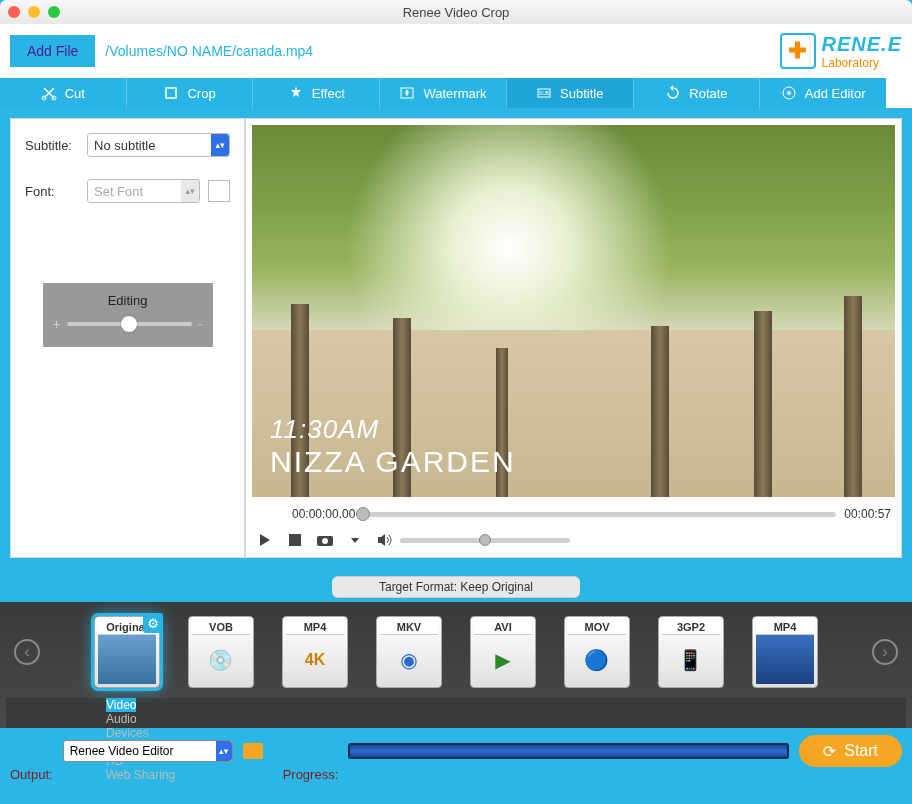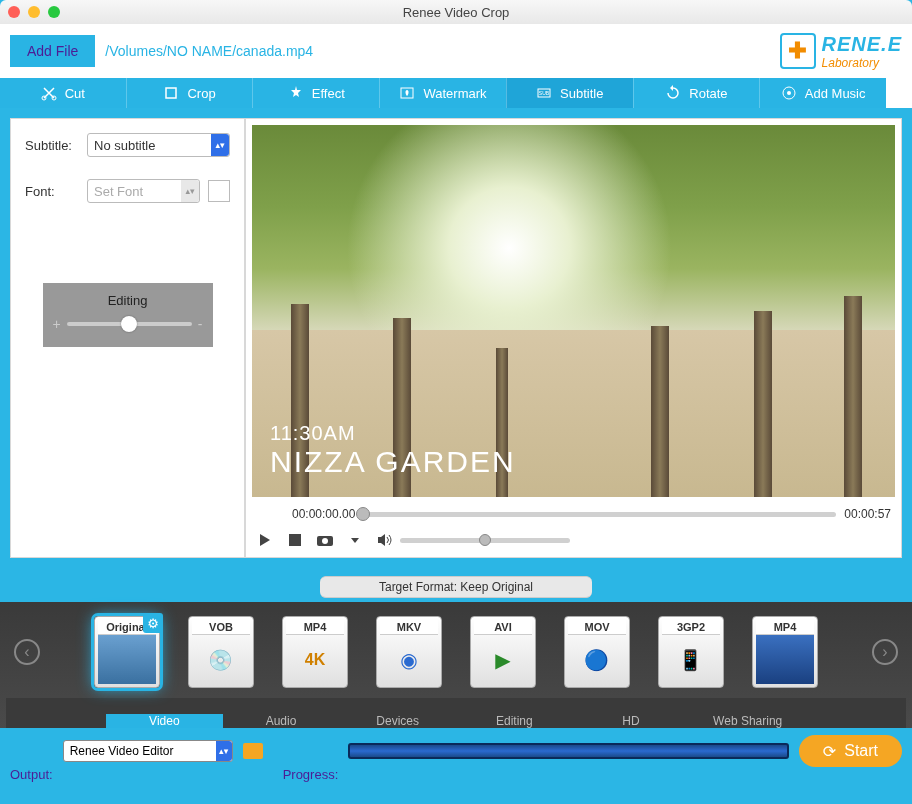--- a/index.html
+++ b/index.html
@@ -12,21 +12,21 @@
 .tb-title { position: absolute; left: 0; right: 0; text-align: center; font-size: 13px; color: #444; }
 
 
 .header { display: flex; align-items: center; background: #fff; height: 54px; padding: 8px 10px; gap: 10px; }
 .add-file-btn { background: #29B4E4; color: #4c1d95; border: none; padding: 8px 17px; font-size: 14px; cursor: pointer; }
 .file-path { color: #29B4E4; font-size: 14px; flex: 1; }
 .brand { display: flex; align-items: center; gap: 6px; }
 .brand-logo { width: 36px; height: 36px; background: #fff; border: 2px solid #29B4E4; border-radius: 4px; display: flex; align-items: center; justify-content: center; color: #F28C00; font-weight: bold; font-size: 22px; }
 .brand-text { display: flex; flex-direction: column; font-family: "Comic Sans MS", cursive; }
 .brand-text .t1 { color: #29B4E4; font-size: 20px; font-weight: bold; font-style: italic; letter-spacing: 1px; }
-.brand-text .t2 { color: #F28C00; font-size: 12px; font-style: italic; }
+.brand-text .t2 { color: #F28C00; font-size: 12px; }
 
 
 .tool-tabs { display: flex; height: 30px; background: #29B4E4; }
 .tool-tab { flex: 1; display: flex; align-items: center; justify-content: center; gap: 8px; color: #fff; font-size: 13px; border-left: 1px solid rgba(255,255,255,0.25); cursor: pointer; }
 .tool-tab:first-child { border-left: none; }
 .tool-tab.active { background: #1FA5D8; }
 .tool-tab .icn { width: 16px; height: 16px; display: inline-flex; align-items: center; justify-content: center; }
 .tool-tab-end { width: 26px; background: #fff; }
 
 
@@ -45,55 +45,55 @@
 .pos-track { flex: 1; height: 4px; background: #ccc; position: relative; border-radius: 2px; }
 .pos-thumb { position: absolute; top: 50%; left: 50%; transform: translate(-50%,-50%); width: 16px; height: 16px; background: #fff; border-radius: 50%; box-shadow: 0 0 2px rgba(0,0,0,0.4); }
 .pos-slider span { font-size: 14px; color: #ccc; }
 
 .preview-panel { flex: 1; background: #fff; border: 1px solid #d8d8d8; padding: 6px; display: flex; flex-direction: column; }
 .video-area { flex: 1; position: relative; background: #dfe8c8; overflow: hidden; }
 .tree-canopy { position: absolute; top: 0; left: 0; right: 0; height: 55%; background: radial-gradient(circle at 40% 60%, #fff 0%, #e8f0d0 15%, transparent 40%), linear-gradient(#6a8a3a, #7fa04a 40%, #9ab460 70%, #d6d8b8 100%); }
 .path { position: absolute; bottom: 0; left: 0; right: 0; height: 48%; background: linear-gradient(#d8c8a8 0%, #c8b890 100%); }
 .trunk { position: absolute; bottom: 0; width: 18px; background: linear-gradient(90deg,#5a4a38,#8a7a58,#5a4a38); }
 .overlay-text { position: absolute; left: 18px; bottom: 18px; color: #fff; font-family: Georgia, serif; }
-.overlay-text .line1 { font-size: 20px; letter-spacing: 1px; }
+.overlay-text .line1 { font-size: 26px; letter-spacing: 1px; font-style: italic; }
 .overlay-text .line2 { font-size: 30px; letter-spacing: 2px; }
 
 .seek-row { display: flex; align-items: center; gap: 8px; padding: 10px 4px 6px; font-size: 12px; color: #333; margin-left: 36px; }
 .seek-track { flex: 1; height: 5px; background: #d0d0d0; border-radius: 3px; position: relative; }
 .seek-thumb { position: absolute; left: 0; top: 50%; transform: translate(-50%,-50%); width: 14px; height: 14px; background: #bbb; border: 1px solid #888; border-radius: 50%; }
 
 .controls-row { display: flex; align-items: center; gap: 12px; padding: 4px 4px 2px; }
 .ctrl-btn { width: 18px; height: 18px; display: flex; align-items: center; justify-content: center; color: #444; cursor: pointer; }
 .vol-row { display: flex; align-items: center; gap: 6px; }
 .vol-track { width: 170px; height: 5px; background: #d0d0d0; border-radius: 3px; position: relative; }
 .vol-thumb { position: absolute; left: 50%; top: 50%; transform: translate(-50%,-50%); width: 12px; height: 12px; background: #bbb; border: 1px solid #888; border-radius: 50%; }
 
 
-.target-strip { background: #e8e8e8; height: 22px; display: flex; align-items: center; justify-content: center; font-size: 12px; color: #333; border-top: 1px solid #ccc; border-bottom: 1px solid #ccc; border-radius: 6px; width: 272px; margin: 0 auto; position: relative; top: -4px; }
+.target-strip { background: #e8e8e8; height: 22px; display: flex; align-items: center; justify-content: center; font-size: 12px; color: #333; border-top: 1px solid #ccc; border-bottom: 1px solid #ccc; border-radius: 6px; width: 248px; margin: 0 auto; position: relative; top: -4px; }
 
 
 .carousel-wrap { background: linear-gradient(#3a3a3a,#4a4a4a); padding: 14px 6px 0; }
 .carousel { display: flex; align-items: center; gap: 18px; padding: 0 8px; }
 .car-nav { width: 26px; height: 26px; border: 2px solid #888; border-radius: 50%; display: flex; align-items: center; justify-content: center; color: #888; cursor: pointer; flex-shrink: 0; }
 .fmt-items { display: flex; gap: 28px; flex: 1; justify-content: center; }
 .fmt { width: 66px; height: 72px; background: linear-gradient(#fff,#e0e0e0); border: 1px solid #aaa; border-radius: 4px; position: relative; display: flex; flex-direction: column; align-items: center; padding: 3px; cursor: pointer; }
 .fmt.selected { outline: 3px solid #29B4E4; box-shadow: 0 0 16px #29B4E4; }
 .fmt .fmt-label { font-size: 11px; font-weight: bold; color: #333; background: #fff; width: 100%; text-align: center; padding: 1px 0; border-bottom: 1px solid #ccc; }
 .fmt .fmt-body { flex: 1; width: 100%; display: flex; align-items: center; justify-content: center; font-size: 20px; }
 .fmt .gear-badge { position: absolute; top: -4px; right: -4px; width: 20px; height: 20px; background: #29B4E4; border-radius: 3px; color: #fff; font-size: 13px; display: flex; align-items: center; justify-content: center; }
 
 
-.cat-tabs { display: flex; background: #3a3a3a; height: 30px; align-items: flex-end; padding: 0 100px; margin-top: 10px; }
+.cat-tabs { display: flex; background: #3a3a3a; height: 30px; align-items: flex-start; padding: 0 100px; margin-top: 10px; flex-direction: column; }
 .cat-tab { flex: 1; display: flex; align-items: center; justify-content: center; color: #bbb; font-size: 12px; cursor: pointer; }
 .cat-tab.active { background: #29B4E4; color: #fff; }
 
 
 .bottom { display: flex; align-items: center; height: 46px; background: #2BB6E5; padding: 0 10px; gap: 10px; }
-.bottom label { color: #4c1d95; font-size: 13px; margin-top: 47px; }
+.bottom label { color: #7f1d1d; font-size: 13px; margin-top: 47px; }
 .out-select { width: 170px; height: 22px; background: #fff; border: 1px solid #888; border-radius: 3px; display: flex; align-items: center; padding: 0 6px; font-size: 12px; position: relative; }
 .out-select .arrow { position: absolute; right: 0; top: 0; bottom: 0; width: 16px; background: #2F6FE8; border-top-right-radius: 3px; border-bottom-right-radius: 3px; display: flex; align-items: center; justify-content: center; color: #fff; font-size: 9px; }
 .folder-icn { width: 20px; height: 16px; background: #F5A623; border-radius: 2px; cursor: pointer; }
 .progress-label { color: #fff; font-size: 13px; margin-left: 10px; }
 .progress-bar { flex: 1; height: 16px; background: linear-gradient(#1a4a8a,#2a6ad0,#1a4a8a); border: 2px solid #0a2a5a; border-radius: 3px; }
 .start-btn { background: #F5A623; color: #fff; border: none; border-radius: 16px; height: 32px; padding: 0 24px; font-size: 16px; font-weight: 500; display: flex; align-items: center; gap: 8px; cursor: pointer; }
 .start-btn .icn { font-size: 16px; display: inline-block; }
 
 svg { display: block; }
 </style>
@@ -173,21 +173,21 @@
       </span>
     <span>Rotate</span>
   </div>
   <div class="tool-tab">
     <span class="icn">
         <svg width="16" height="16" viewBox="0 0 16 16">
           <circle cx="8" cy="8" r="6" fill="none" stroke="#fff"></circle>
           <circle cx="8" cy="8" r="2" fill="#fff"></circle>
         </svg>
       </span>
-    <span>Add Music</span>
+    <span>Add Editor</span>
   </div>
   <div class="tool-tab-end"></div>
 </div>
 
 <div class="main">
   <div class="left-panel">
     <div class="lp-row">
       <label>Subtitle:</label>
       <div class="select">
         <span>No subtitle</span>

